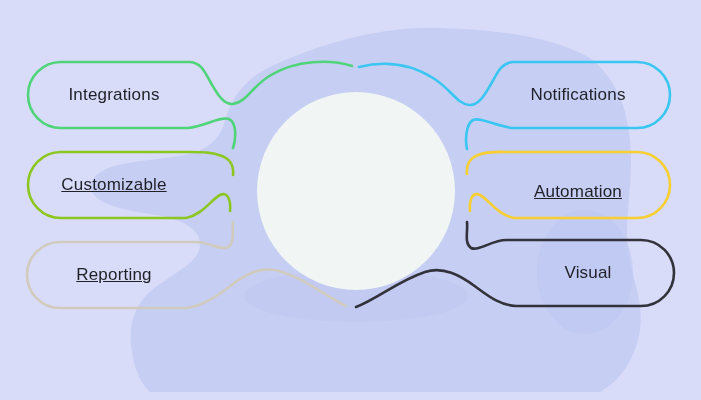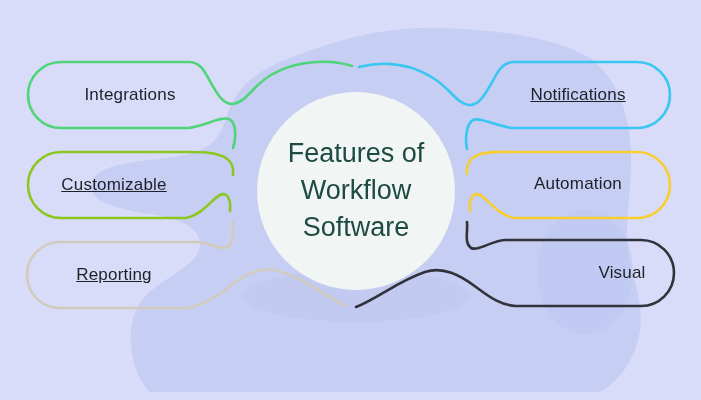--- a/index.html
+++ b/index.html
@@ -67,26 +67,21 @@
          L 637,152 A 33 33 0 0 1 637,218 L 514,218
          C 498,215 488,199 480,195 C 472,191 469,201 470,211"></path>
     <path fill="none" stroke="#32323a" stroke-width="2.6" stroke-linecap="round" d="M 467,222 C 468,232 464,243 471,248 C 478,252 492,240 506,240
          L 641,240 A 33 33 0 0 1 641,306 L 516,306
          C 499,305 487,295 476,287 C 460,275 443,266 425,272
          C 398,281 377,299 356,307"></path>
 
     <circle cx="356" cy="191" r="99" fill="#f1f5f3"></circle>
   </svg>
 
-  <div class="center-title">
-    <span>Features of</span>
-    <span>Workflow</span>
-    <span>Software</span>
-  </div>
 
-  <div class="node-label" style="left:114px;top:95px;margin-left:16px;">Integrations</div>
+  <div class="node-label" style="left:114px;top:95px;">Integrations</div>
   <div class="node-label" style="left:114px;top:185px;text-decoration:underline;">Customizable</div>
   <div class="node-label" style="left:114px;top:275px;text-decoration:underline;">Reporting</div>
-  <div class="node-label" style="left:578px;top:95px;text-decoration:underline;">Notifications</div>
-  <div class="node-label" style="left:578px;top:184px;">Automation</div>
-  <div class="node-label" style="left:588px;top:273px;margin-left:34px;">Visual</div>
+  <div class="node-label" style="left:578px;top:95px;">Notifications</div>
+  <div class="node-label" style="left:578px;top:192px;text-decoration:underline;">Automation</div>
+  <div class="node-label" style="left:588px;top:273px;">Visual</div>
 
 </div>
 
 </body></html>

